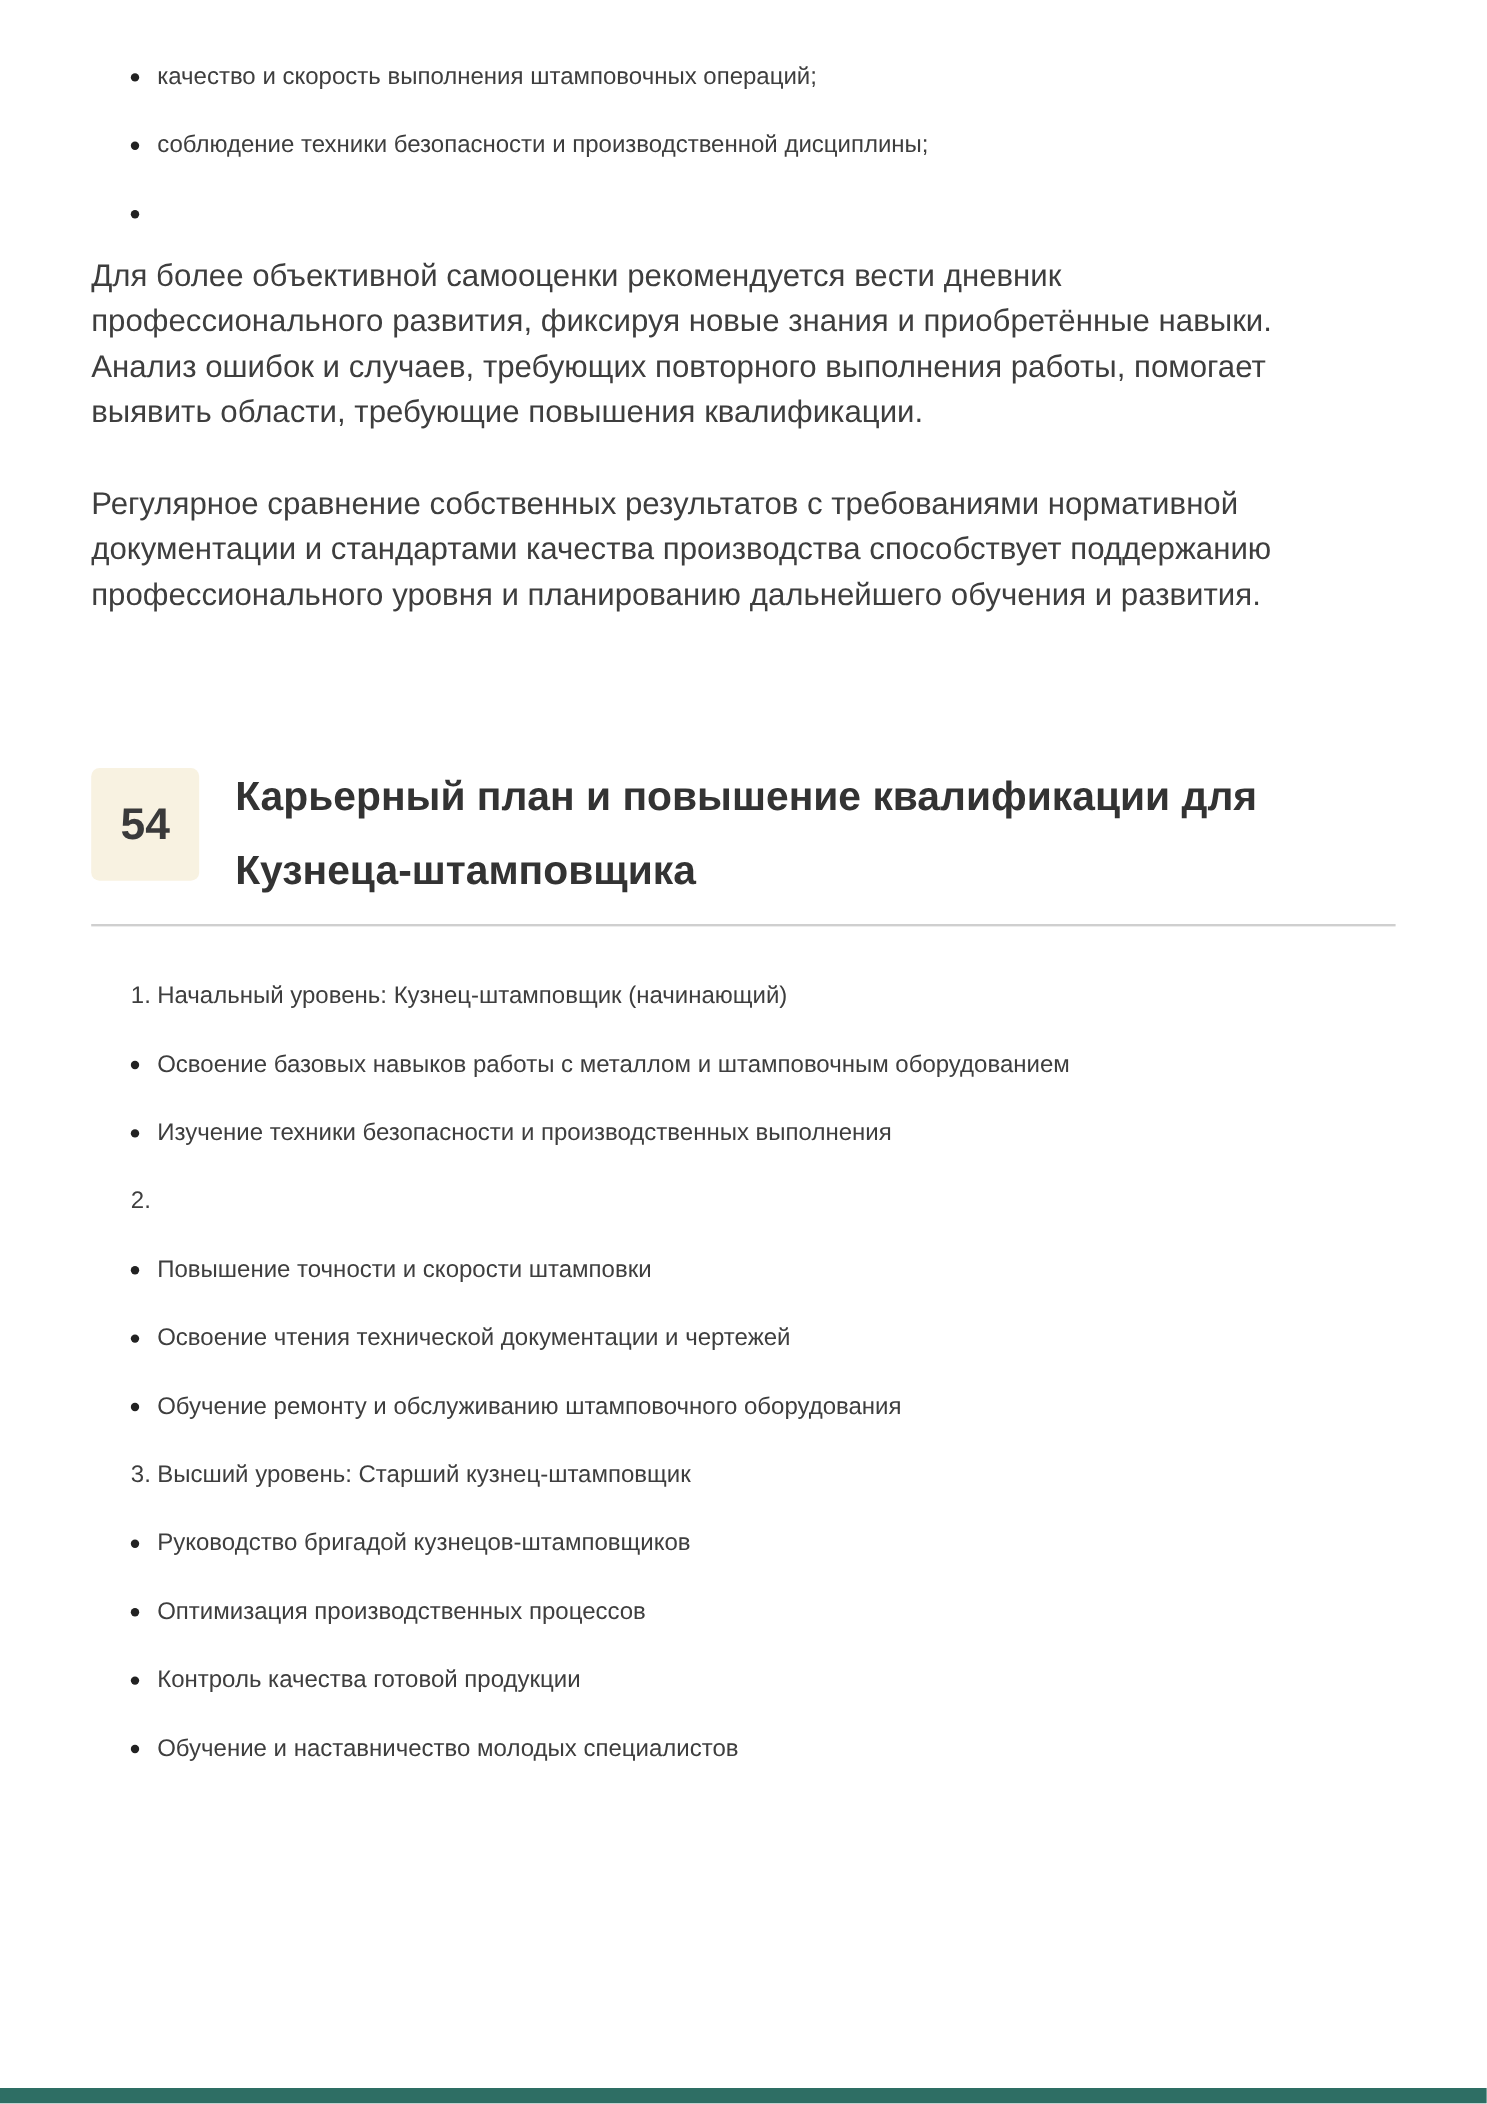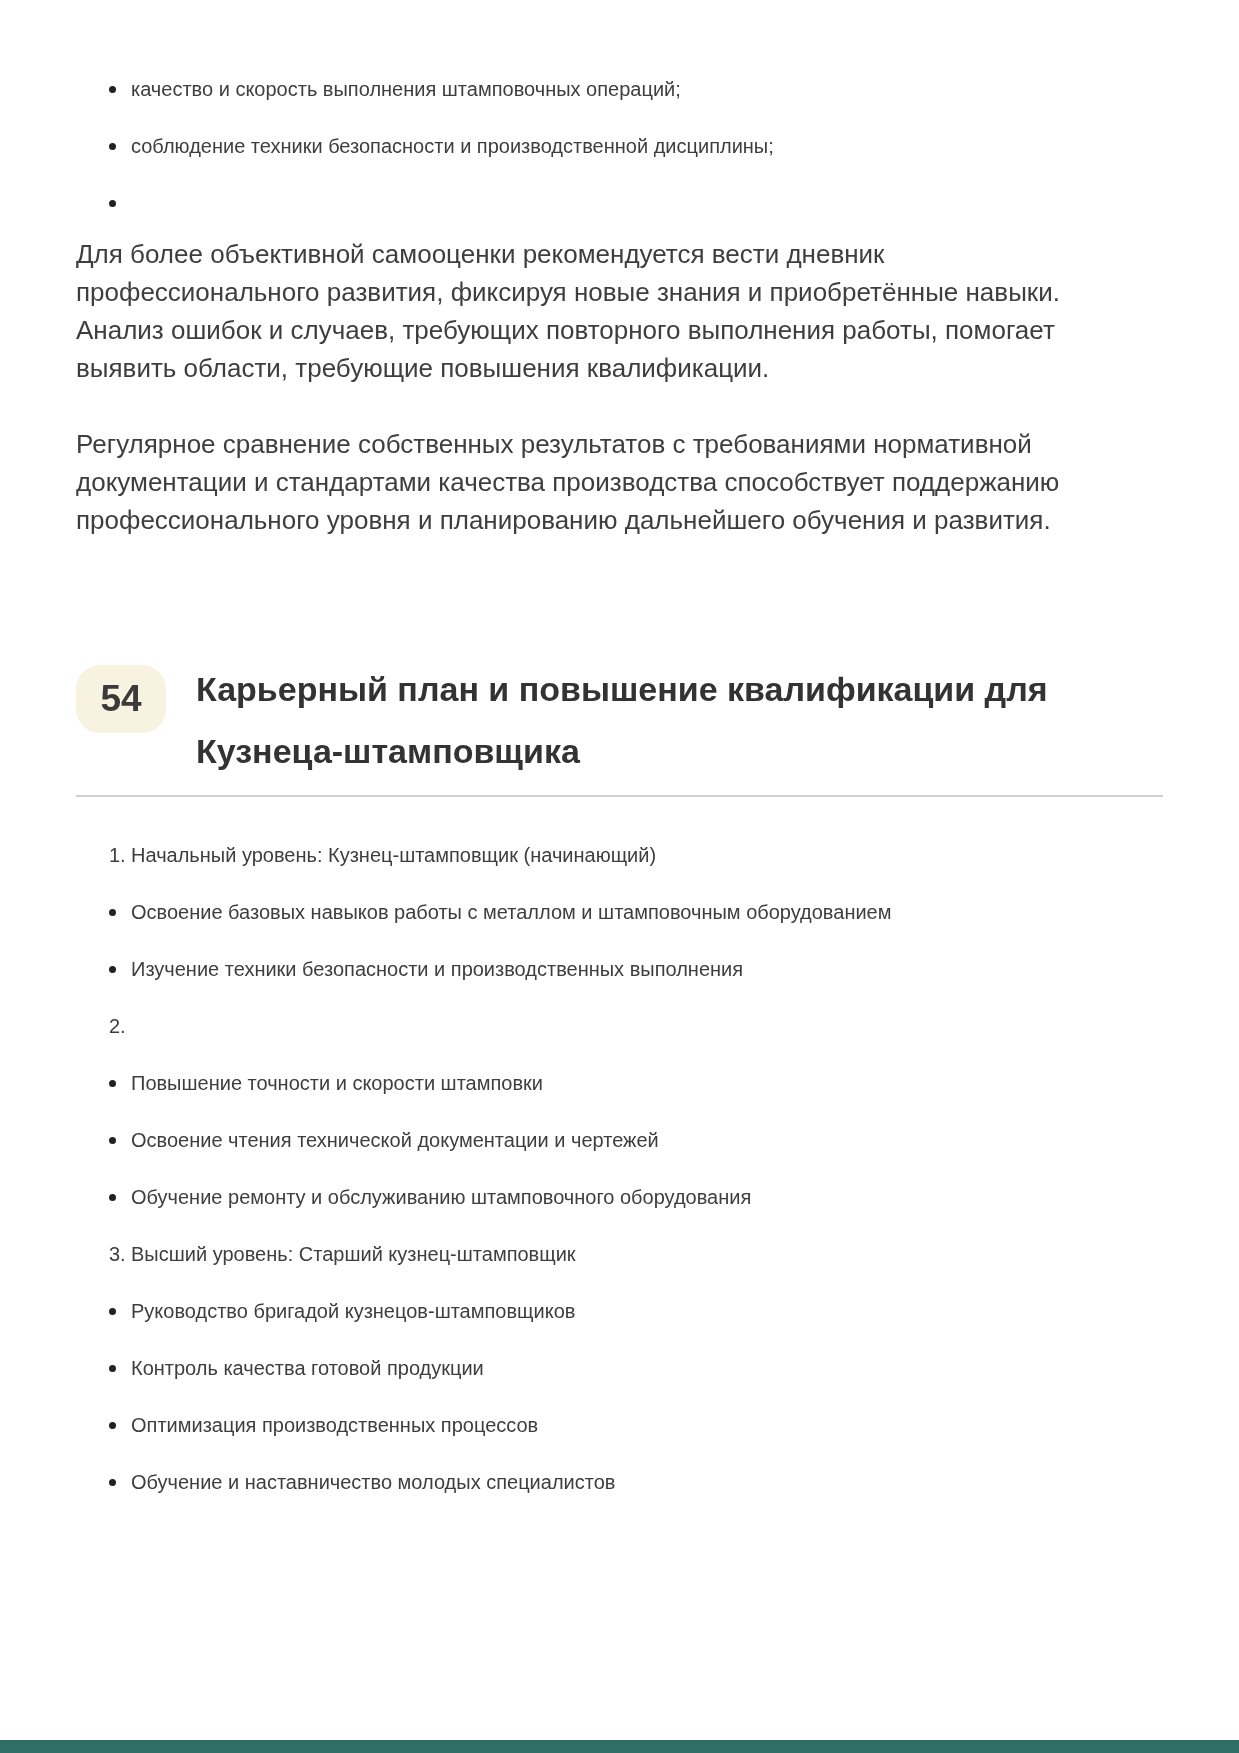--- a/index.html
+++ b/index.html
@@ -6,21 +6,21 @@
   html, body { margin: 0; padding: 0; }
   body {
     width: 1239px;
     height: 1753px;
     background: #ffffff;
     font-family: "Liberation Sans", "DejaVu Sans", sans-serif;
     color: #3e3e3e;
     position: relative;
     overflow: hidden;
   }
-  .content { padding: 50px 76px 0 76px; margin-top: 25px; }
+  .content { padding: 50px 76px 0 76px; }
 
   ul { list-style: none; margin: 0; padding: 0; }
 
   .li-row {
     display: flex;
     align-items: flex-start;
     margin: 0 0 28px 0;
     font-size: 20px;
     line-height: 29px;
   }
@@ -47,23 +47,23 @@
     max-width: 1015px;
   }
 
   .section-header {
     display: flex;
     align-items: flex-start;
     margin-top: 120px;
   }
   .badge {
     flex: 0 0 90px;
-    height: 68px;
+    height: 94px;
     background: #f8f2e1;
-    border-radius: 24px;
+    border-radius: 7px;
     display: flex;
     align-items: center;
     justify-content: center;
     font-size: 37px;
     font-weight: bold;
     color: #3a3a3a;
     margin-top: 6px;
   }
   .title {
     margin: 0 0 0 30px;
@@ -174,31 +174,31 @@
       <li class="li-row">
         <span class="marker-col">
           <span class="dot"></span>
         </span>
         <span class="li-text">Руководство бригадой кузнецов-штамповщиков</span>
       </li>
       <li class="li-row">
         <span class="marker-col">
           <span class="dot"></span>
         </span>
+        <span class="li-text">Оптимизация производственных процессов</span>
+      </li>
+      <li class="li-row">
+        <span class="marker-col">
+          <span class="dot"></span>
+        </span>
         <span class="li-text">Контроль качества готовой продукции</span>
       </li>
       <li class="li-row">
         <span class="marker-col">
           <span class="dot"></span>
         </span>
-        <span class="li-text">Оптимизация производственных процессов</span>
-      </li>
-      <li class="li-row">
-        <span class="marker-col">
-          <span class="dot"></span>
-        </span>
         <span class="li-text">Обучение и наставничество молодых специалистов</span>
       </li>
     </ul>
 
 </div>
 
 <div class="footer-bar"></div>
 
 </body></html>

